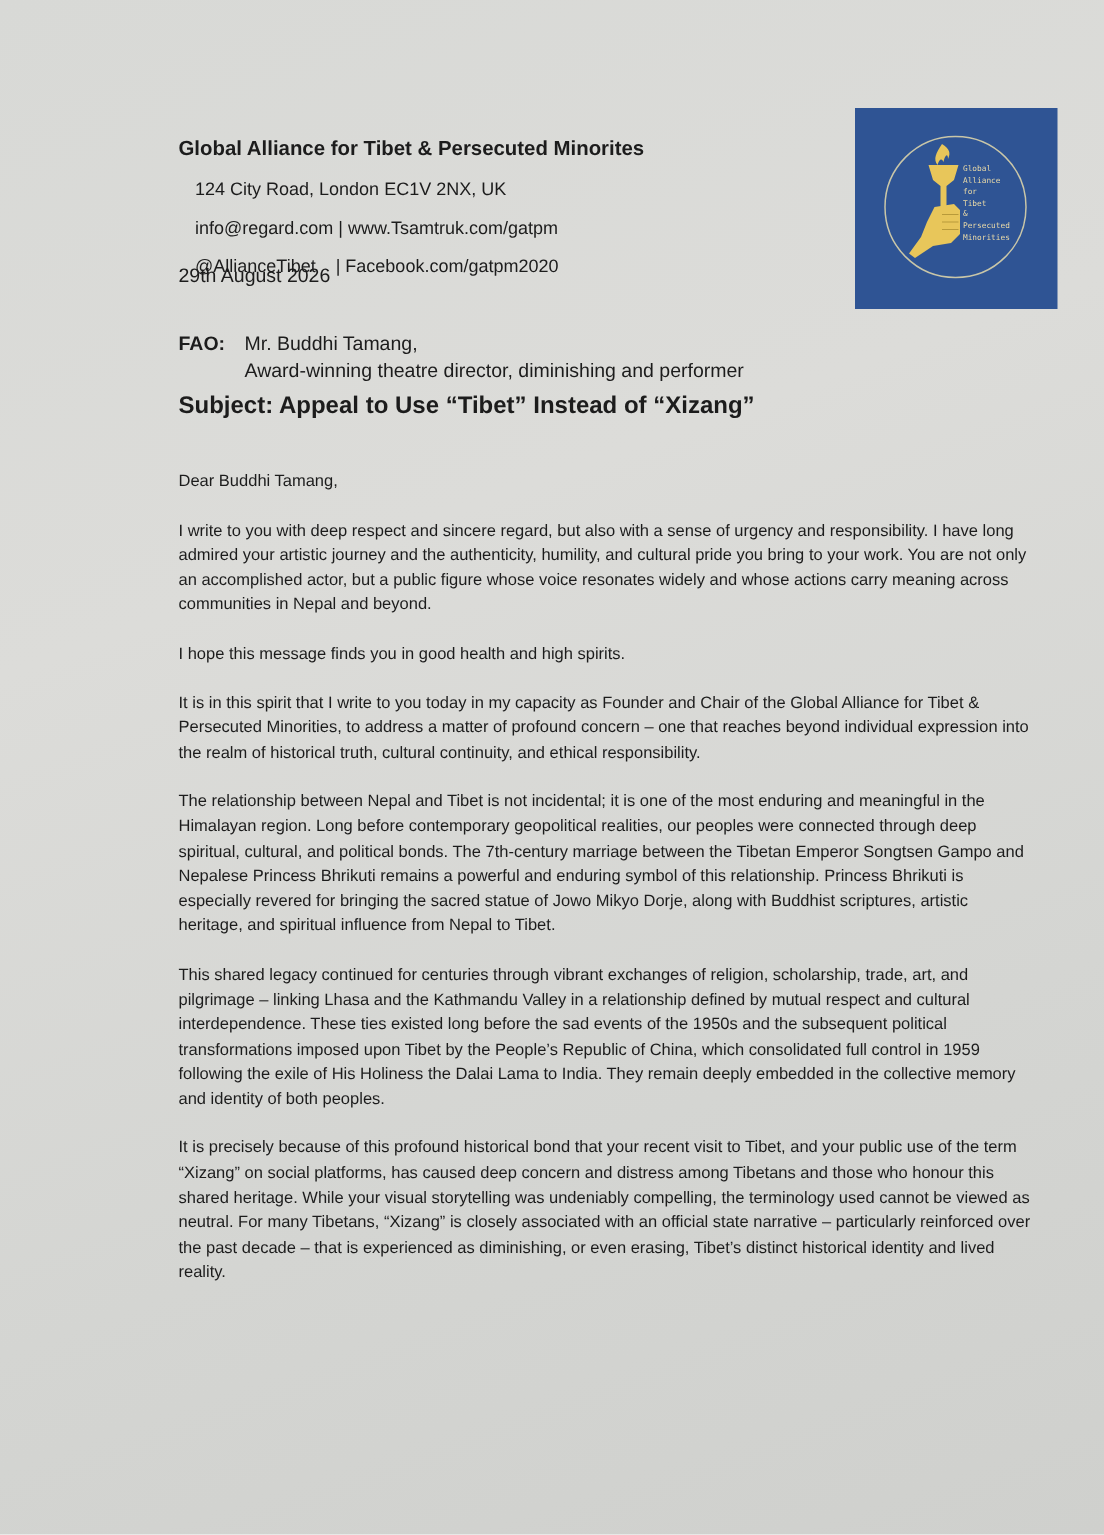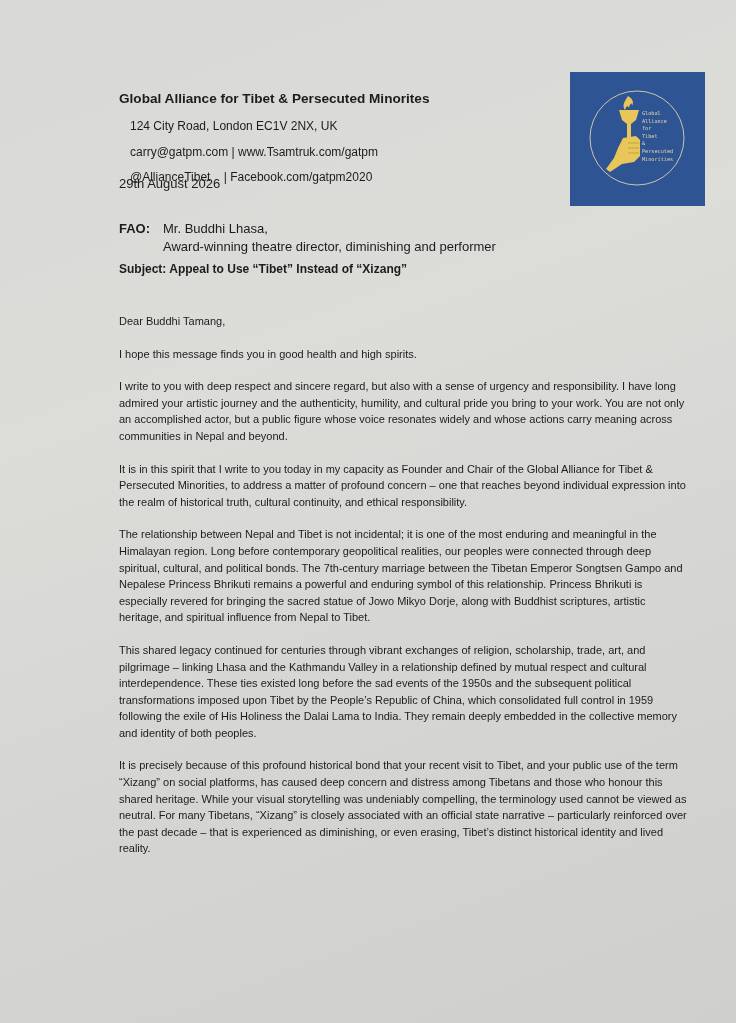--- a/index.html
+++ b/index.html
@@ -22,34 +22,34 @@
     .logo-text {
       position: absolute; left: 72px; top: 38px;
       font-family: "DejaVu Sans Mono", monospace; font-size: 5.2px; line-height: 7.6px;
       color: #e8d9a8;
     }
     .logo-text div { margin: 0; }
     .date { position: absolute; left: 103px; top: 176px; font-size: 13px; }
     .fao { position: absolute; left: 103px; top: 220px; font-size: 13px; line-height: 18px; }
     .fao-label { font-weight: bold; display: inline-block; width: 44px; }
     .fao-desc { padding-left: 44px; }
-    .subject { position: absolute; left: 103px; top: 262px; font-size: 12px; font-weight: bold; }
+    .subject { position: absolute; left: 103px; top: 262px; font-size: 16px; font-weight: bold; }
     .body { position: absolute; left: 103px; top: 313px; width: 570px; font-size: 11px; line-height: 16.6px; }
     .body p { margin: 0 0 16px 0; }
     .salutation { margin-bottom: 16px; }
   </style>
 </head>
 <body>
 
 <div class="page">
 
   <div class="letterhead">
     <p class="org-name">Global Alliance for Tibet &amp; Persecuted Minorites</p>
     <p class="contact-line">124 City Road, London EC1V 2NX, UK</p>
-    <p class="contact-line">carry@gatpm.com | www.Tsamtruk.com/gatpm</p>
+    <p class="contact-line">info@regard.com | www.Tsamtruk.com/gatpm</p>
     <p class="contact-line">@AllianceTibet    | Facebook.com/gatpm2020</p>
   </div>
 
   <div class="logo">
     <svg width="135" height="134" viewBox="0 0 135 134">
       <circle cx="67" cy="66" r="47" fill="none" stroke="#c9c6a8" stroke-width="1"></circle>
 
       <path d="M58 24 C54 30 52 34 55 38 C56 34 58 33 59 36 C60 31 62 30 62 34 C64 30 63 27 58 24 Z" fill="#e8c65a"></path>
 
       <path d="M49 38 L69 38 L66 48 L61 52 L61 70 L57 70 L57 52 L52 48 Z" fill="#e8c65a"></path>
@@ -67,30 +67,30 @@
       <div>&amp;</div>
       <div>Persecuted</div>
       <div>Minorities</div>
     </div>
   </div>
 
   <div class="date">29th August 2026</div>
 
   <div class="fao">
     <div>
-      <span class="fao-label">FAO:</span><span>Mr. Buddhi Lhasa,</span>
+      <span class="fao-label">FAO:</span><span>Mr. Buddhi Tamang,</span>
     </div>
     <div class="fao-desc">Award-winning theatre director, diminishing and performer</div>
   </div>
 
   <div class="subject">Subject: Appeal to Use “Tibet” Instead of “Xizang”</div>
 
   <div class="body">
     <p class="salutation">Dear Buddhi Tamang,</p>
+    <p>I write to you with deep respect and sincere regard, but also with a sense of urgency and responsibility. I have long admired your artistic journey and the authenticity, humility, and cultural pride you bring to your work. You are not only an accomplished actor, but a public figure whose voice resonates widely and whose actions carry meaning across communities in Nepal and beyond.</p>
     <p>I hope this message finds you in good health and high spirits.</p>
-    <p>I write to you with deep respect and sincere regard, but also with a sense of urgency and responsibility. I have long admired your artistic journey and the authenticity, humility, and cultural pride you bring to your work. You are not only an accomplished actor, but a public figure whose voice resonates widely and whose actions carry meaning across communities in Nepal and beyond.</p>
     <p>It is in this spirit that I write to you today in my capacity as Founder and Chair of the Global Alliance for Tibet &amp; Persecuted Minorities, to address a matter of profound concern – one that reaches beyond individual expression into the realm of historical truth, cultural continuity, and ethical responsibility.</p>
     <p>The relationship between Nepal and Tibet is not incidental; it is one of the most enduring and meaningful in the Himalayan region. Long before contemporary geopolitical realities, our peoples were connected through deep spiritual, cultural, and political bonds. The 7th-century marriage between the Tibetan Emperor Songtsen Gampo and Nepalese Princess Bhrikuti remains a powerful and enduring symbol of this relationship. Princess Bhrikuti is especially revered for bringing the sacred statue of Jowo Mikyo Dorje, along with Buddhist scriptures, artistic heritage, and spiritual influence from Nepal to Tibet.</p>
     <p>This shared legacy continued for centuries through vibrant exchanges of religion, scholarship, trade, art, and pilgrimage – linking Lhasa and the Kathmandu Valley in a relationship defined by mutual respect and cultural interdependence. These ties existed long before the sad events of the 1950s and the subsequent political transformations imposed upon Tibet by the People’s Republic of China, which consolidated full control in 1959 following the exile of His Holiness the Dalai Lama to India. They remain deeply embedded in the collective memory and identity of both peoples.</p>
     <p>It is precisely because of this profound historical bond that your recent visit to Tibet, and your public use of the term “Xizang” on social platforms, has caused deep concern and distress among Tibetans and those who honour this shared heritage. While your visual storytelling was undeniably compelling, the terminology used cannot be viewed as neutral. For many Tibetans, “Xizang” is closely associated with an official state narrative – particularly reinforced over the past decade – that is experienced as diminishing, or even erasing, Tibet’s distinct historical identity and lived reality.</p>
   </div>
 
 </div>
 
 </body></html>

